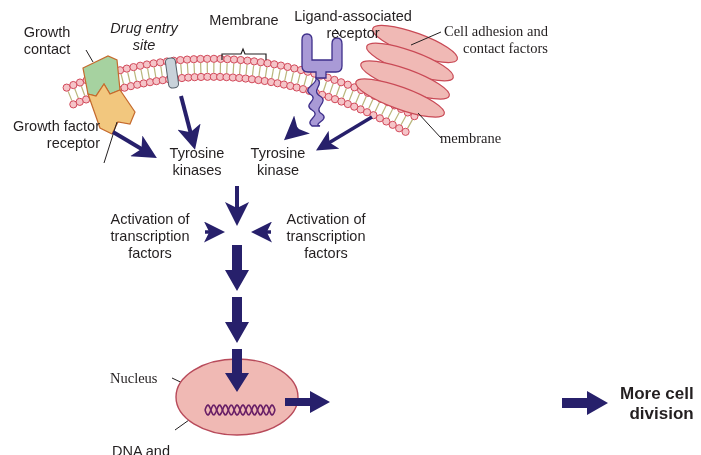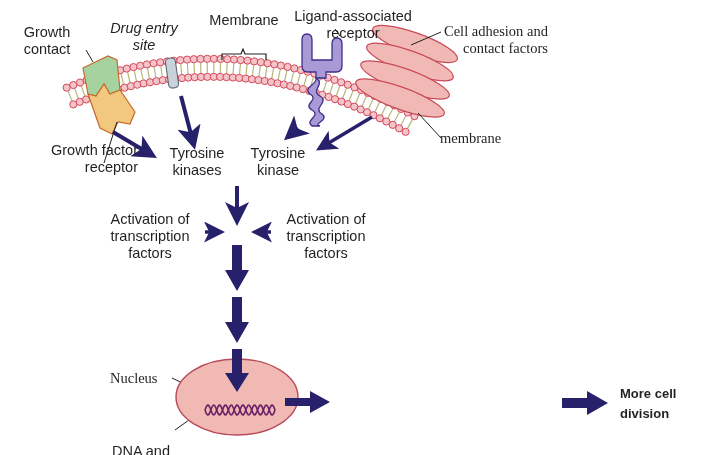--- a/index.html
+++ b/index.html
@@ -2,21 +2,21 @@
 <html><head>
   <meta charset="utf-8">
   <style>
     html, body { margin: 0; padding: 0; background: #ffffff; }
     body { width: 701px; height: 455px; position: relative; overflow: hidden;
            font-family: "Liberation Sans", sans-serif; color: #231f20; }
     #diagram { position: absolute; left: 0; top: 0; }
     .lbl { position: absolute; font-size: 14.5px; line-height: 17px; text-align: center; white-space: nowrap; }
     .lbl.left { text-align: right; font-family: Liberation Serif, serif; }
     .lbl.right { text-align: right; }
-    .lbl.bold { font-weight: bold; font-size: 13px; line-height: 20px; text-align: left; }
+    .lbl.bold { font-weight: bold; font-size: 17px; line-height: 20px; text-align: right; }
     .lbl span { display: block; }
   </style>
 </head>
 <body>
 
 <svg id="diagram" width="701" height="455" viewBox="0 0 701 455">
   <defs>
     <marker id="ah" markerWidth="6" markerHeight="6" refX="4" refY="3" orient="auto" markerUnits="strokeWidth">
       <path d="M0,0 L6,3 L0,6 L1.5,3 Z" fill="#27206b"></path>
     </marker>
@@ -253,21 +253,21 @@
   <span>Membrane</span>
 </div>
 <div class="lbl" style="left:285px; top:8px; width:136px;">
   <span>Ligand-associated</span>
   <span>receptor</span>
 </div>
 <div class="lbl left" style="left:444px; top:23px;">
   <span>Cell adhesion and</span>
   <span>contact factors</span>
 </div>
-<div class="lbl right" style="left:0px; top:142px; width:100px;margin-left:38px;">
+<div class="lbl right" style="left:0px; top:118px; width:100px;">
   <span>Growth factor</span>
   <span>receptor</span>
 </div>
 <div class="lbl" style="left:163px; top:145px; width:68px;">
   <span>Tyrosine</span>
   <span>kinases</span>
 </div>
 <div class="lbl" style="left:244px; top:145px; width:68px;">
   <span>Tyrosine</span>
   <span>kinase</span>

